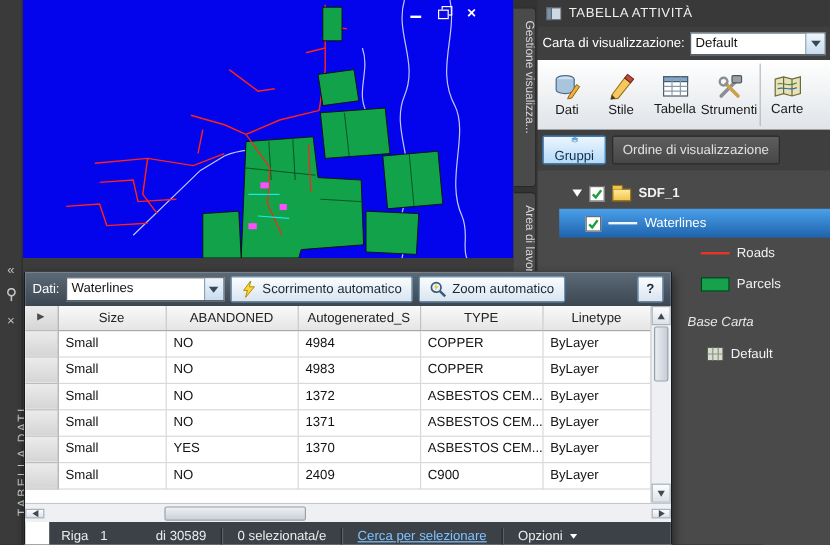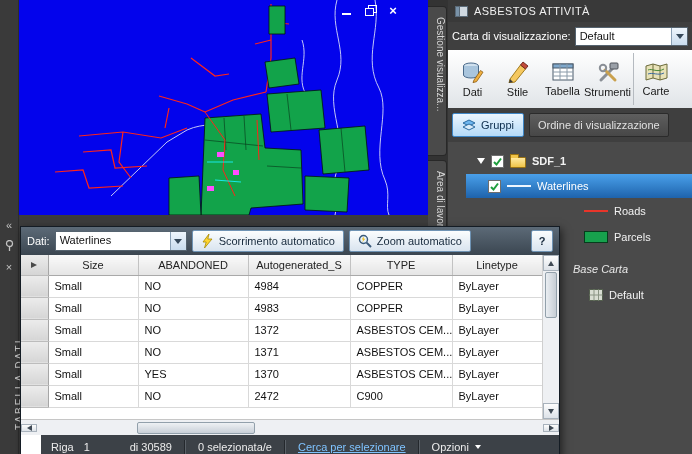--- a/index.html
+++ b/index.html
@@ -48,21 +48,21 @@
   .tri-down.white{border-top-color:#fff;border-left-width:3px;border-right-width:3px;border-top-width:4px;}
 
   .tp-toolbar{height:58px;background:linear-gradient(#ffffff,#e0e4e8);display:flex;align-items:center;padding:2px;}
   .tool-item{width:45px;height:52px;display:flex;flex-direction:column;align-items:center;justify-content:center;
              gap:3px;font-size:11px;color:#1a1a1a;cursor:default;}
   .tool-item.sep{border-left:1px solid #b5bac0;margin-left:3px;}
 
   .tp-tabs{height:34px;display:flex;align-items:center;gap:5px;padding:5px 4px;}
   .tab-gruppi{height:24px;display:flex;align-items:center;gap:5px;padding:0 9px;
               background:linear-gradient(#ecf6ff,#b5daf7);border:1px solid #3f87c7;border-radius:2px;
-              font-size:11px;color:#0d2d4d;cursor:default;}
+              font-size:11px;color:#0d2d4d;cursor:default;flex-direction:column;}
   .tab-ordine{height:24px;display:flex;align-items:center;padding:0 8px;
               background:linear-gradient(#5e5e5e,#474747);border:1px solid #2b2b2b;border-radius:2px;
               font-size:11px;color:#e0e0e0;white-space:nowrap;cursor:default;}
 
   .tp-tree{background:#4a4a4a;height:312px;padding-top:6px;font-size:11px;color:#f2f2f2;}
   .tree-row{display:flex;align-items:center;height:26px;gap:6px;cursor:default;margin-left:21px;}
   .row-sdf{padding-left:8px;font-weight:bold;}
   .row-water{height:24px;background:linear-gradient(#4aa0ea,#1e63ac);margin-left:18px;padding-left:22px;
              color:#fff;font-weight:normal;}
   .row-roads,.row-parcels{padding-left:115px;}
@@ -203,21 +203,21 @@
     <div class="vtab vtab-1">Gestione visualizza...</div>
     <div class="vtab vtab-2">Area di lavoro</div>
   </div>
 
   <div class="task-pane">
     <div class="tp-header">
       <svg width="13" height="11" viewBox="0 0 13 11">
         <rect x="0.5" y="0.5" width="12" height="10" fill="#cfd8e0" stroke="#5a6a78"></rect>
         <rect x="0.5" y="0.5" width="4" height="10" fill="#7a93a8" stroke="#5a6a78"></rect>
       </svg>
-      <span>ASBESTOS ATTIVITÀ</span>
+      <span>TABELLA ATTIVITÀ</span>
     </div>
 
     <div class="tp-combo-row">
       <span class="lbl">Carta di visualizzazione:</span>
       <div class="combo combo-flex">
         <span class="combo-text">Default</span>
         <span class="combo-arrow">
             <span class="tri-down"></span>
           </span>
       </div>
@@ -418,21 +418,21 @@
               <td>Small</td>
               <td>YES</td>
               <td>1370</td>
               <td>ASBESTOS CEM...</td>
               <td>ByLayer</td>
             </tr>
             <tr>
               <td class="sel"></td>
               <td>Small</td>
               <td>NO</td>
-              <td>2472</td>
+              <td>2409</td>
               <td>C900</td>
               <td>ByLayer</td>
             </tr>
           </tbody>
       </table>
       <div class="vscroll">
         <span class="scroll-btn">
             <span class="tri-up"></span>
           </span>
         <span class="vthumb"></span>

